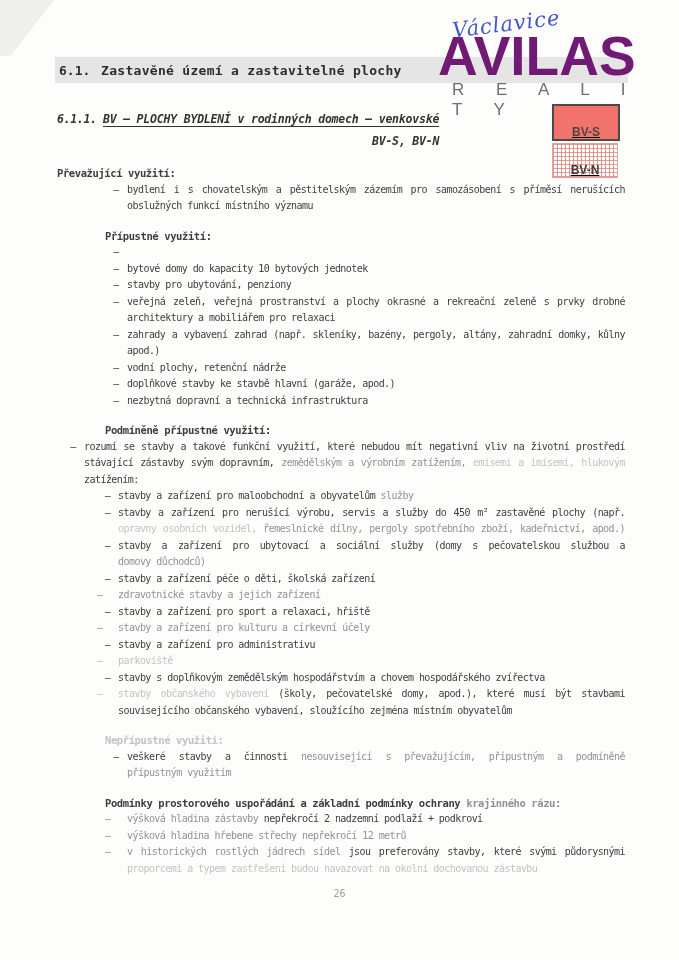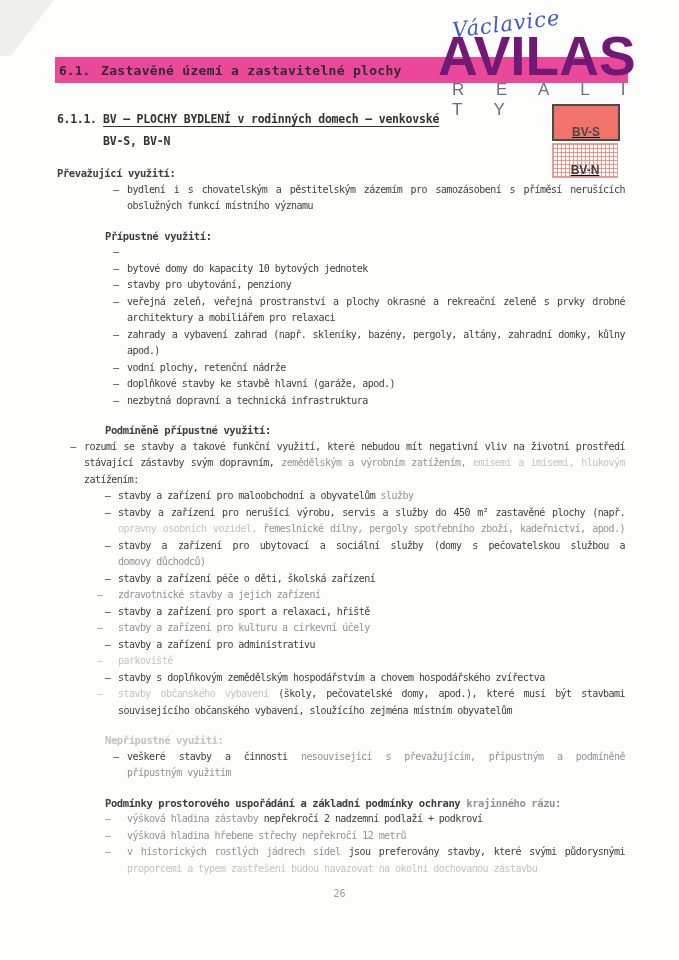--- a/index.html
+++ b/index.html
@@ -30,33 +30,33 @@
     color:#701a75;letter-spacing:0px;
   }
   .logo-sub{
     font-family:"Liberation Sans", sans-serif;
     font-size:17px;color:#6a717a;letter-spacing:13.5px;
     margin:-2px 0 0 14px;
   }
   
   .header-bar{
     position:absolute;left:55px;top:57px;width:573px;height:26px;
-    background:#ec4899;display:flex;align-items:center;z-index:1;
+    background:#e5e5e5;display:flex;align-items:center;z-index:1;
   }
   .header-num{font-weight:bold;font-size:13px;color:#2e2e30;width:42px;padding-left:4px;}
   .header-title{font-weight:bold;font-size:13px;color:#2e2e30;letter-spacing:.3px;}
   
-  .sec{position:absolute;left:57px;top:112px;z-index:1;}
+  .sec{position:absolute;left:57px;top:112px;z-index:1;font-style:italic;}
   .sec-row{display:flex;}
   .sec-num{font-weight:bold;font-size:11.5px;color:#333;width:46px;letter-spacing:-.3px;}
   .sec-title{
     font-weight:bold;font-size:11.5px;color:#333;letter-spacing:-.2px;
     text-decoration:underline;text-underline-offset:3px;
   }
-  .sec-sub{font-weight:bold;font-size:11.5px;color:#333;margin:8px 0 0 46px;letter-spacing:-.2px;}
+  .sec-sub{font-weight:bold;font-size:11.5px;color:#333;margin:8px 0 0 46px;letter-spacing:-.2px;text-align:right;}
   
   .swatch{position:absolute;width:64px;height:33px;display:flex;align-items:flex-end;justify-content:center;z-index:1;text-decoration:underline;}
   .swatch-solid{
     left:552px;top:104px;background:#f2736c;border:2px solid #4a4a48;
   }
   .swatch-hatch{
     left:552px;top:143px;
     background:
       repeating-linear-gradient(0deg,rgba(225,138,129,.85) 0 1px,transparent 1px 4px),
       repeating-linear-gradient(90deg,rgba(225,138,129,.85) 0 1px,transparent 1px 4px),

